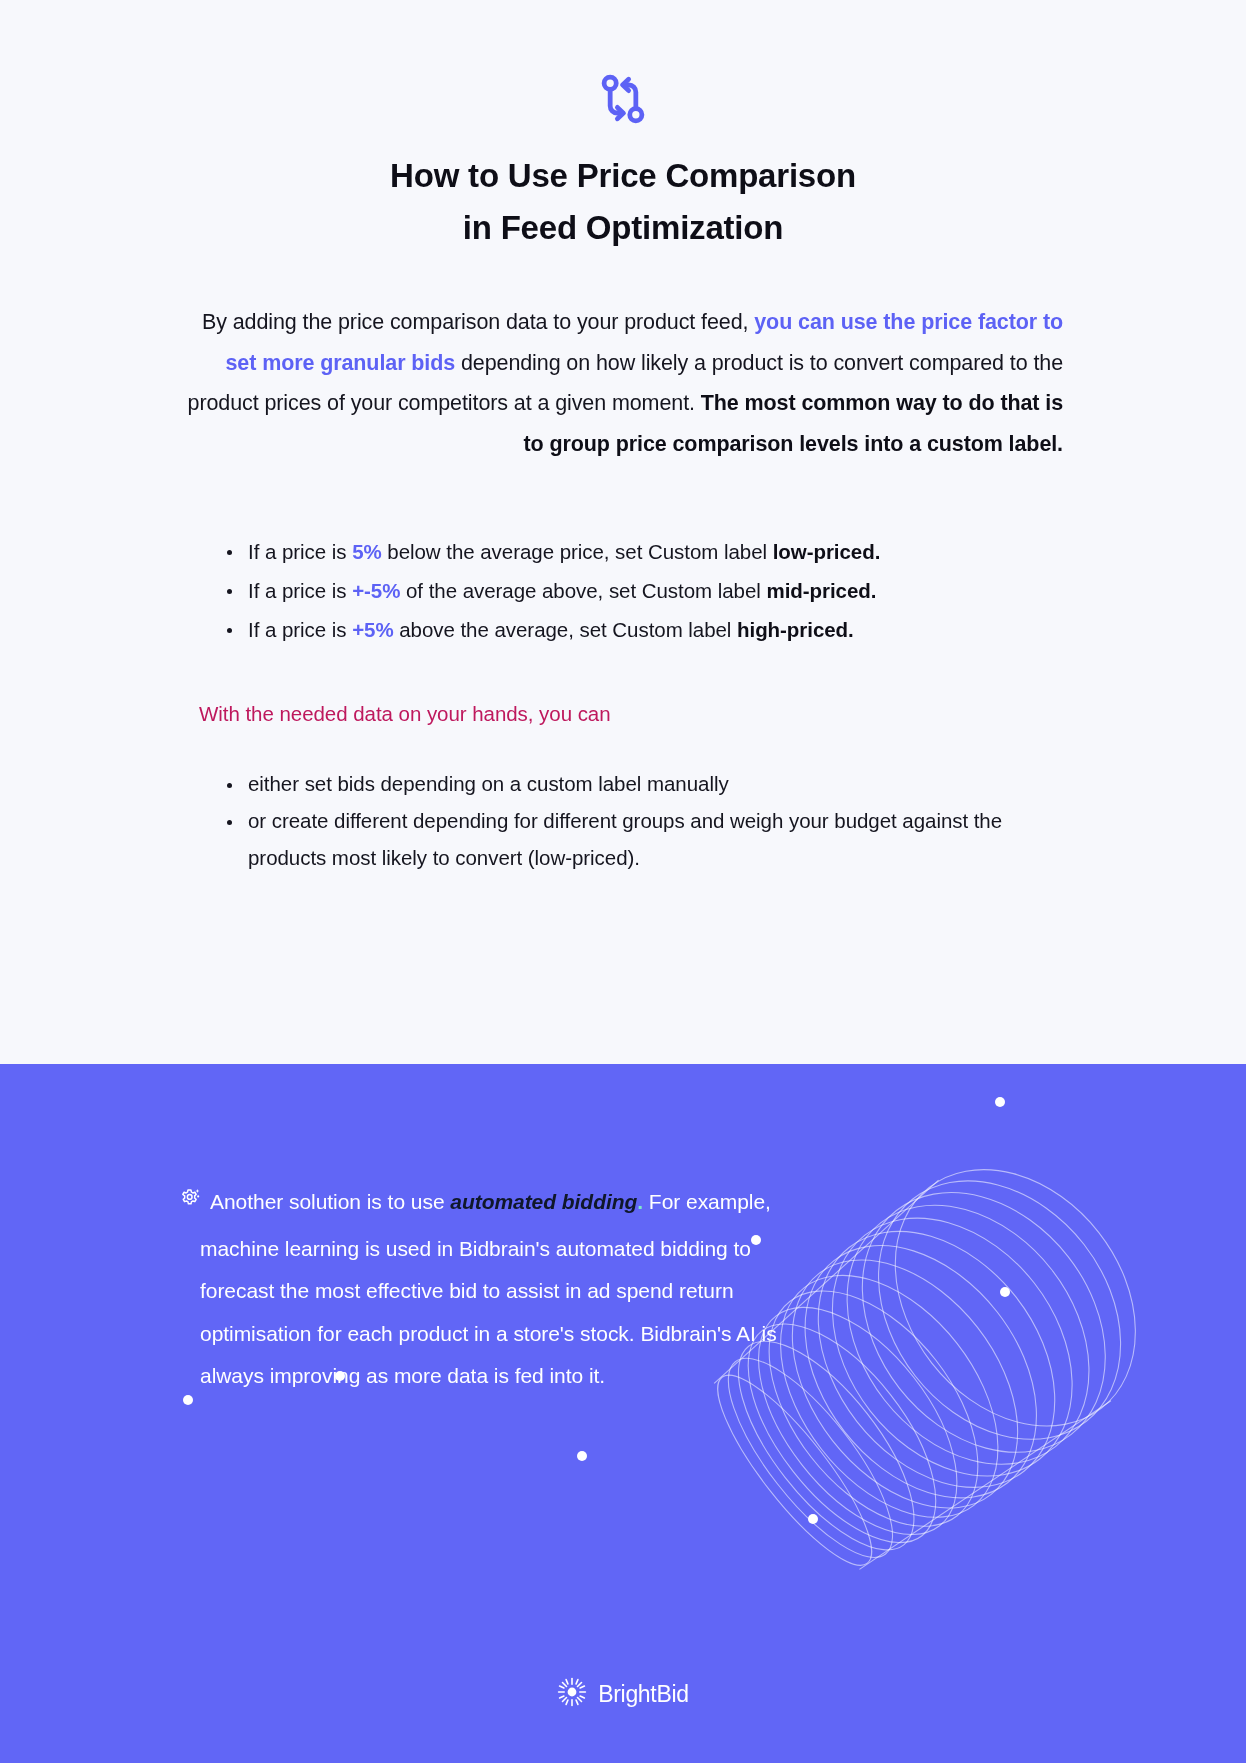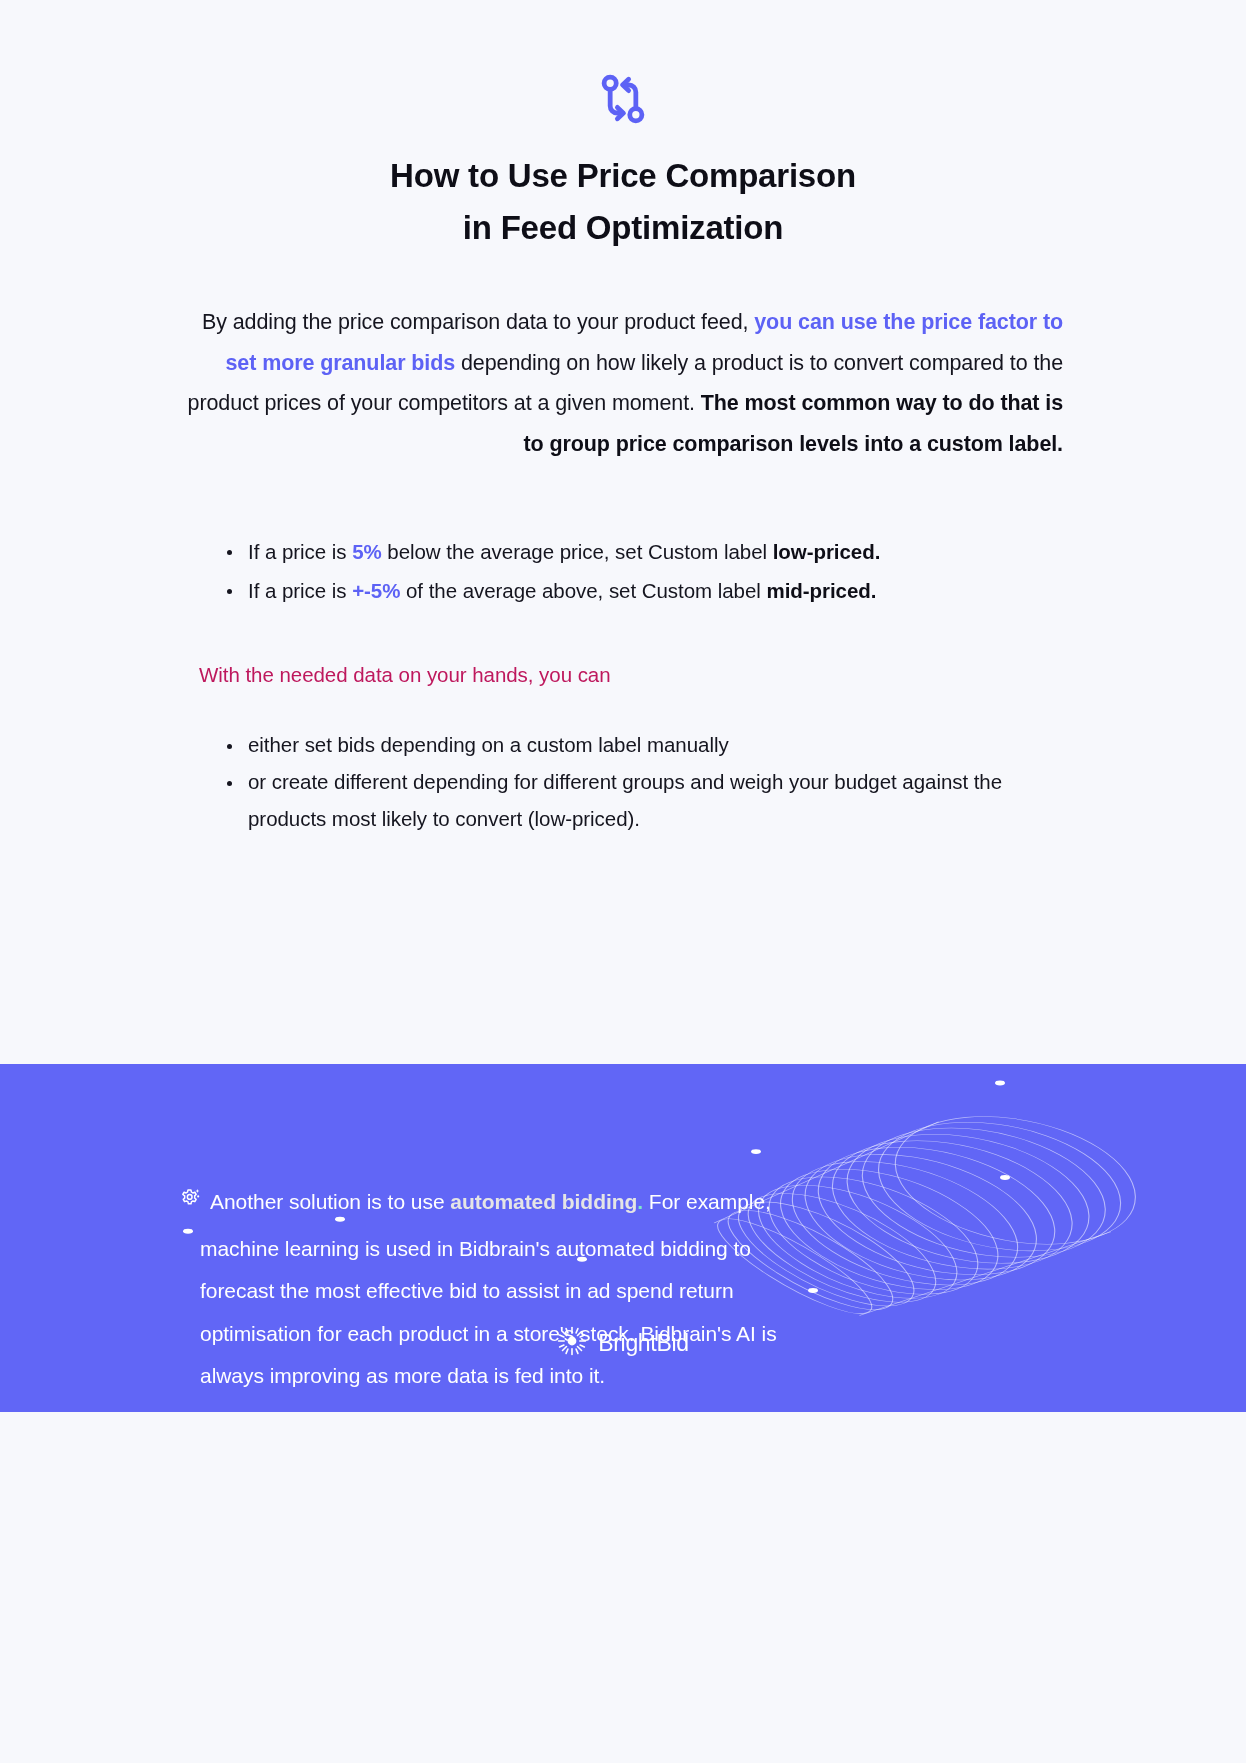--- a/index.html
+++ b/index.html
@@ -11,21 +11,21 @@
 
   body {
     font-family: "Liberation Sans", sans-serif;
     background: #f7f8fc;
     overflow: hidden;
     position: relative;
   }
 
   .page {
     width: 1246px;
-    height: 1412px;
+    height: 1763px;
     position: relative;
     display: flex;
     flex-direction: column;
   }
 
   
   .top-section {
     background: #f7f8fc;
     height: 1064px;
     position: relative;
@@ -132,22 +132,23 @@
     letter-spacing: -0.05px;
     z-index: 2;
   }
   .cta-text .gear-wrap {
     display: inline-block;
     vertical-align: -4px;
     margin-left: -22px;
     margin-right: 6px;
   }
   .cta-text .mint {
-    color: #e5e5e5;
+    color: #0f172a;
     font-weight: 700;
+    font-style: italic;
   }
   .cta-text .mint-dot { color: #7fe8c8; font-weight: 700; }
 
   
   .logo {
     position: absolute;
     left: 0;
     right: 0;
     bottom: 52px;
     display: flex;
@@ -193,20 +194,23 @@
     <p class="intro">
       <span>By adding the price comparison data to your product feed, </span><span class="accent">you can use the price factor to set more granular bids</span><span> depending on how likely a product is to convert compared to the product prices of your competitors at a given moment. </span><span class="strong">The most common way to do that is to group price comparison levels into a custom label.</span>
     </p>
 
     <div class="bullet-block bullet-list-1">
       <div class="bullet">
         <span>If a price is </span><span class="pct">5%</span><span> below the average price, set Custom label </span><span class="lbl">low-priced.</span>
       </div>
       <div class="bullet">
         <span>If a price is </span><span class="pct">+-5%</span><span> of the average above, set Custom label </span><span class="lbl">mid-priced.</span>
+      </div>
+      <div class="bullet">
+        <span>If a price is </span><span class="pct">+5%</span><span> above the average, set Custom label </span><span class="lbl">high-priced.</span>
       </div>
     </div>
 
     <p class="lead-line">With the needed data on your hands, you can</p>
 
     <div class="bullet-block bullet-list-2">
       <div class="bullet">either set bids depending on a custom label manually</div>
       <div class="bullet">or create different depending for different groups and weigh your budget against the products most likely to convert (low-priced).</div>
     </div>
 

